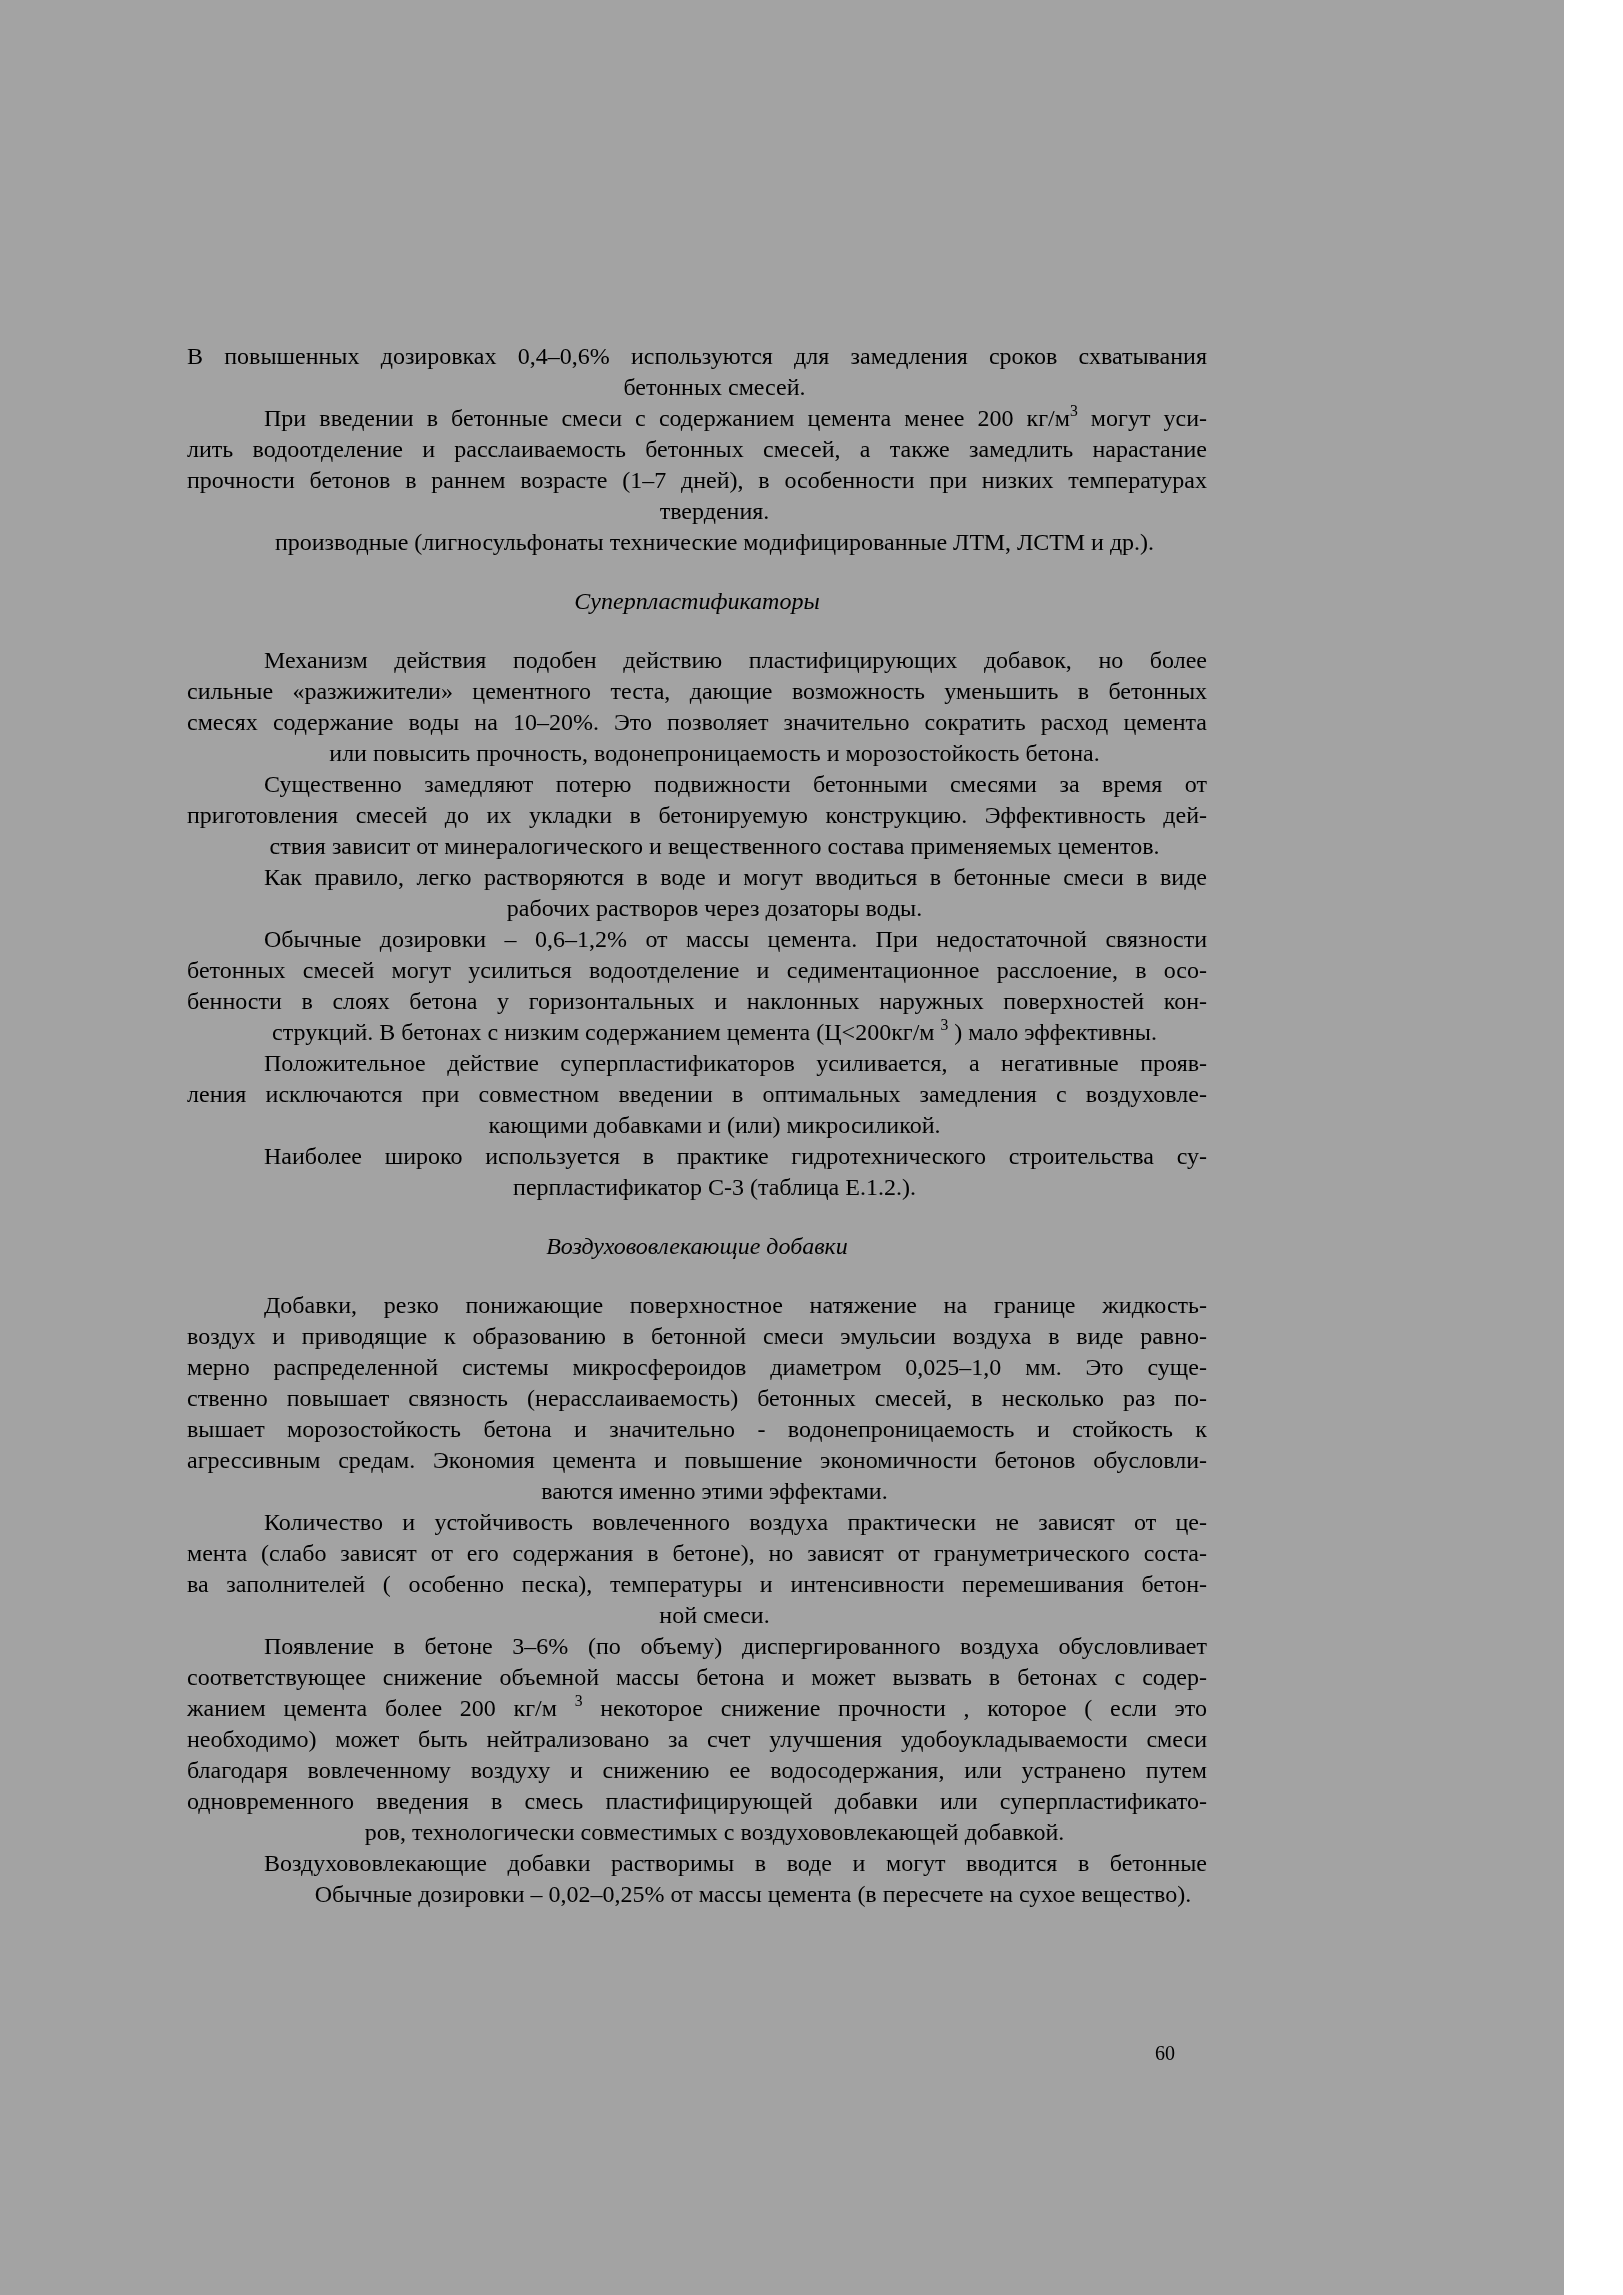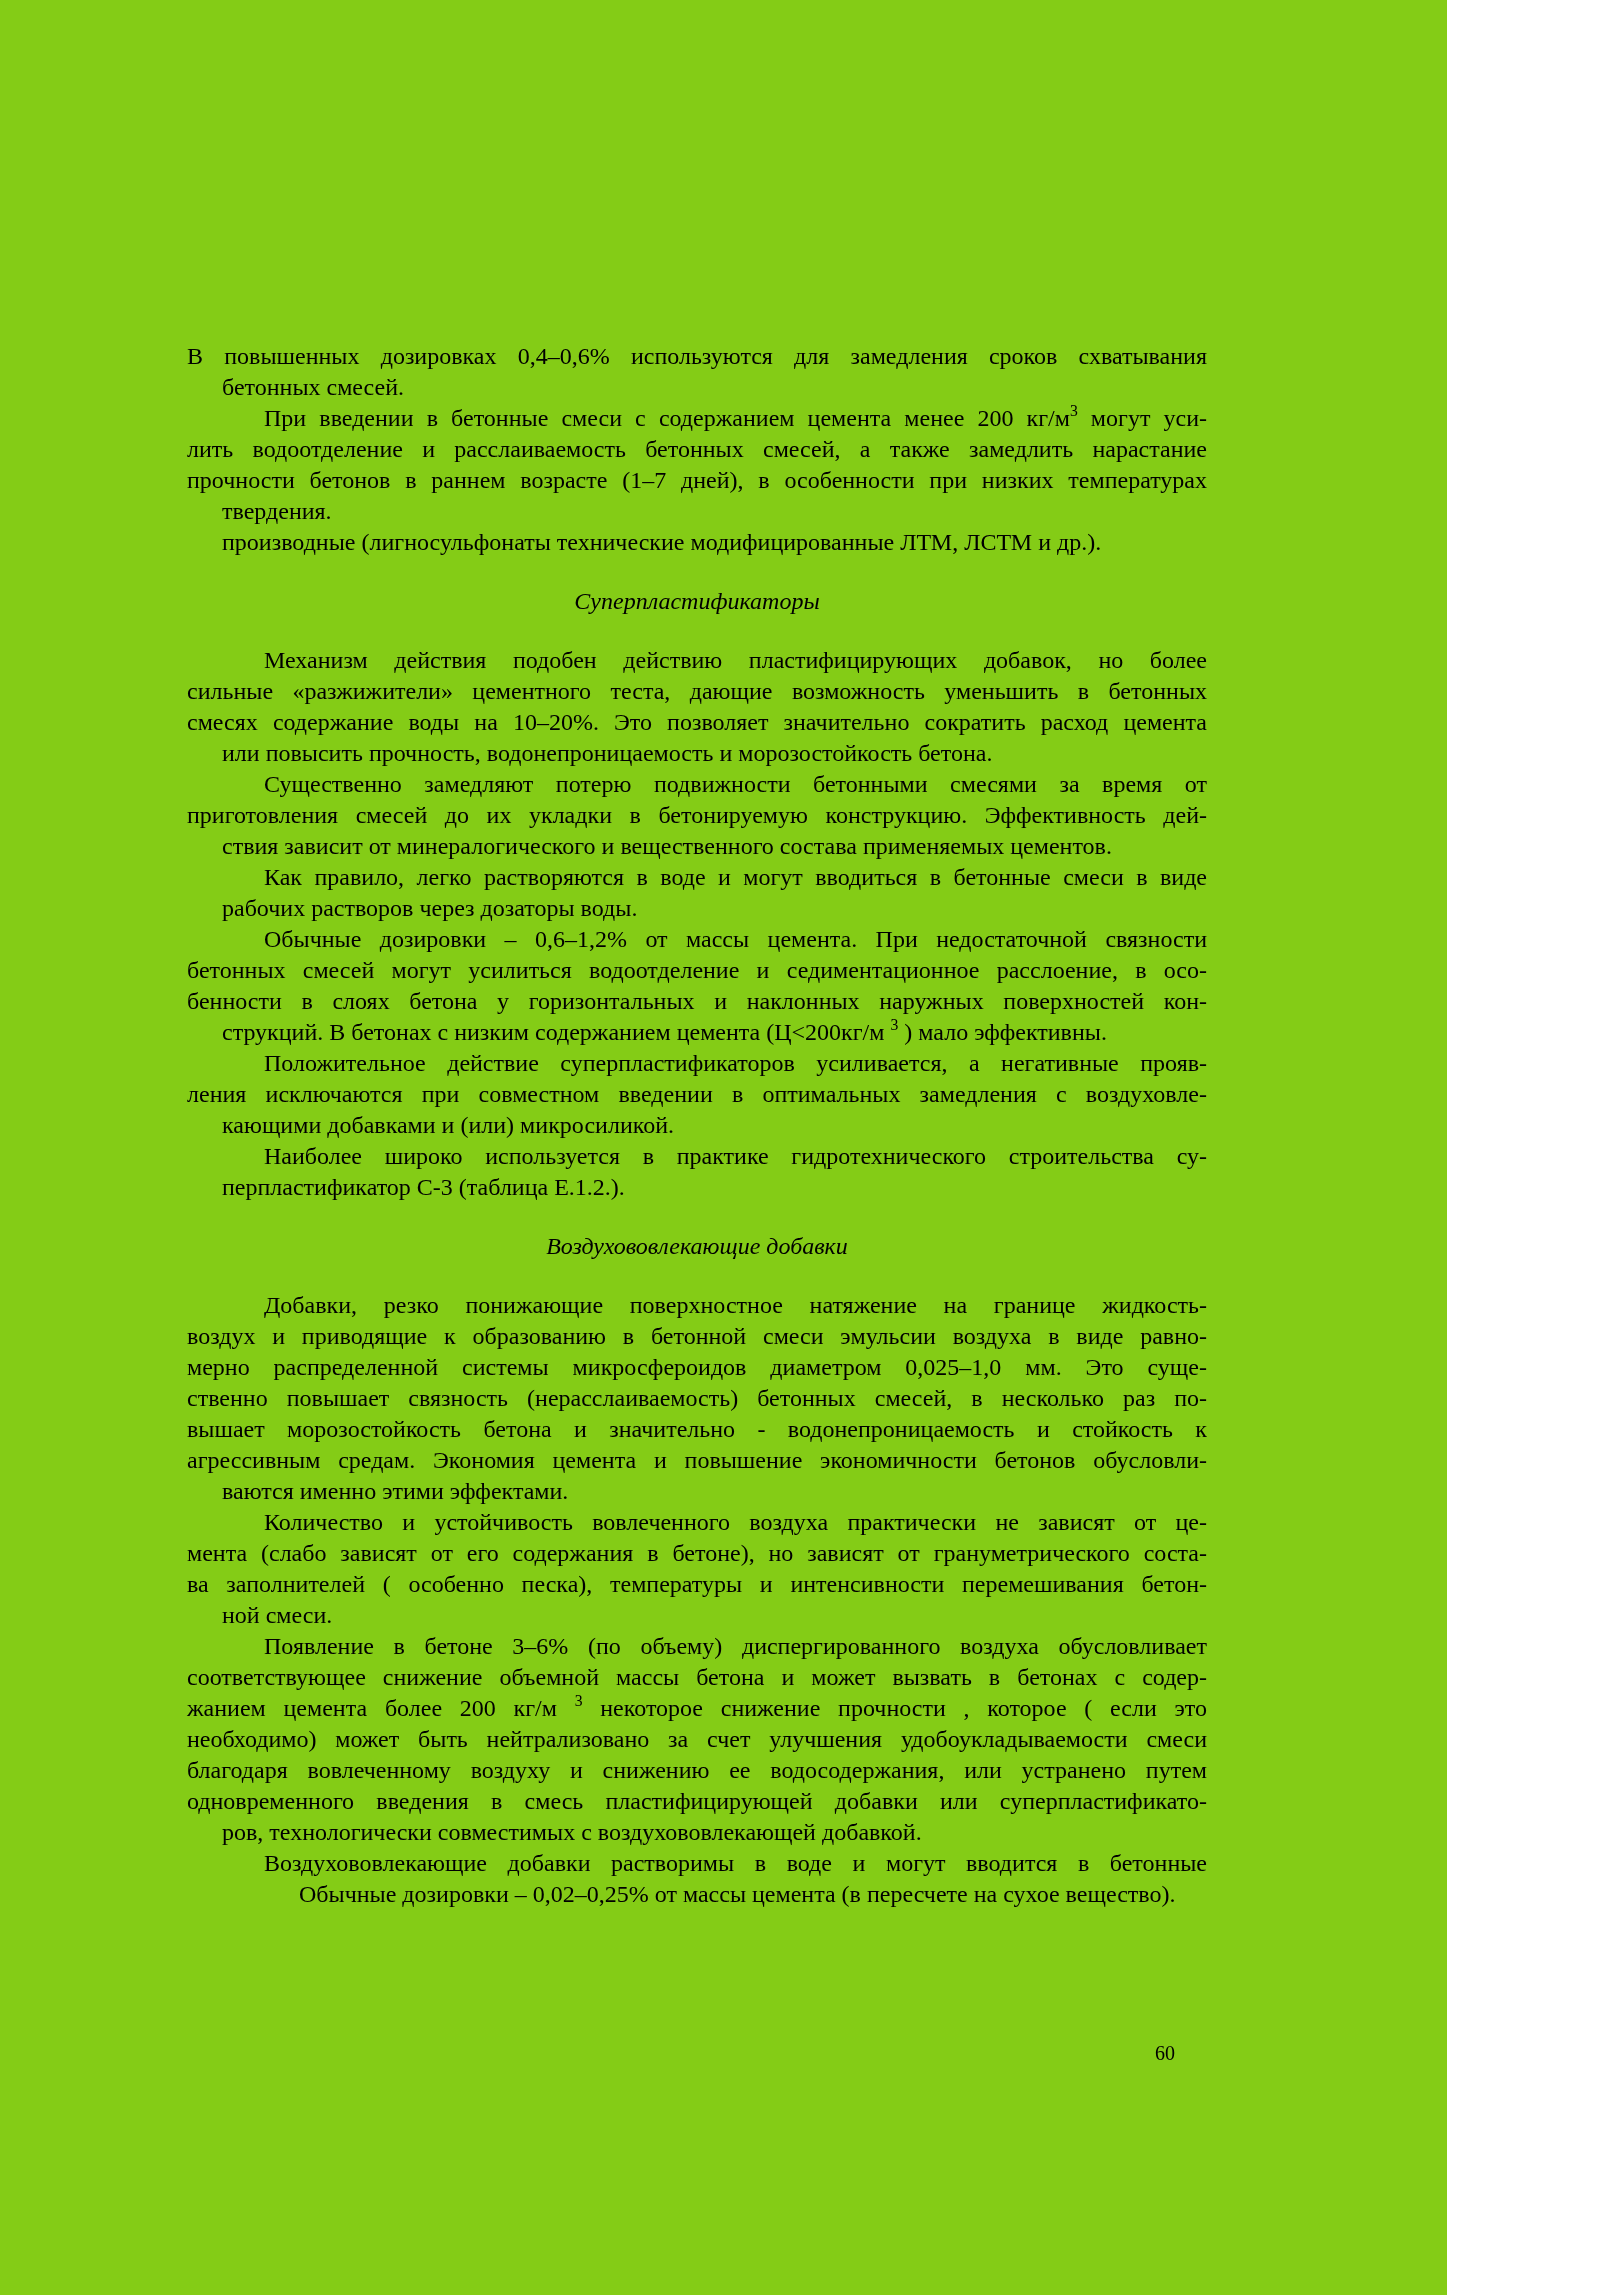--- a/index.html
+++ b/index.html
@@ -7,23 +7,23 @@
     width: 1624px;
     height: 2295px;
     background: #ffffff;
     position: relative;
     font-family: "Liberation Serif", "DejaVu Serif", serif;
     color: #000000;
   }
   .page {
     position: absolute;
     left: 0; top: 0;
-    width: 1447px;
+    width: 1564px;
     height: 2295px;
-    background: #84cc16;
+    background: #a3a3a3;
     overflow: hidden;
   }
   .text-block {
     position: absolute;
     left: 187px;
     top: 341px;
     width: 1020px;
   }
   .line {
     font-size: 24px;
@@ -31,21 +31,21 @@
     white-space: normal;
   }
   .line sup {
     font-size: 15.7px;
     line-height: 0;
     position: relative;
     top: -9.8px;
     vertical-align: baseline;
   }
   .j { text-align: justify; text-align-last: justify; }
-  .l { text-align: left; margin-left: 35px; }
+  .l { text-align: center; margin-left: 35px; }
   .ind { text-indent: 77px; }
   .h {
     text-align: center;
     font-style: italic;
     margin: 28px 0;
   }
   .page-number {
     position: absolute;
     left: 1155px;
     top: 2038px;

